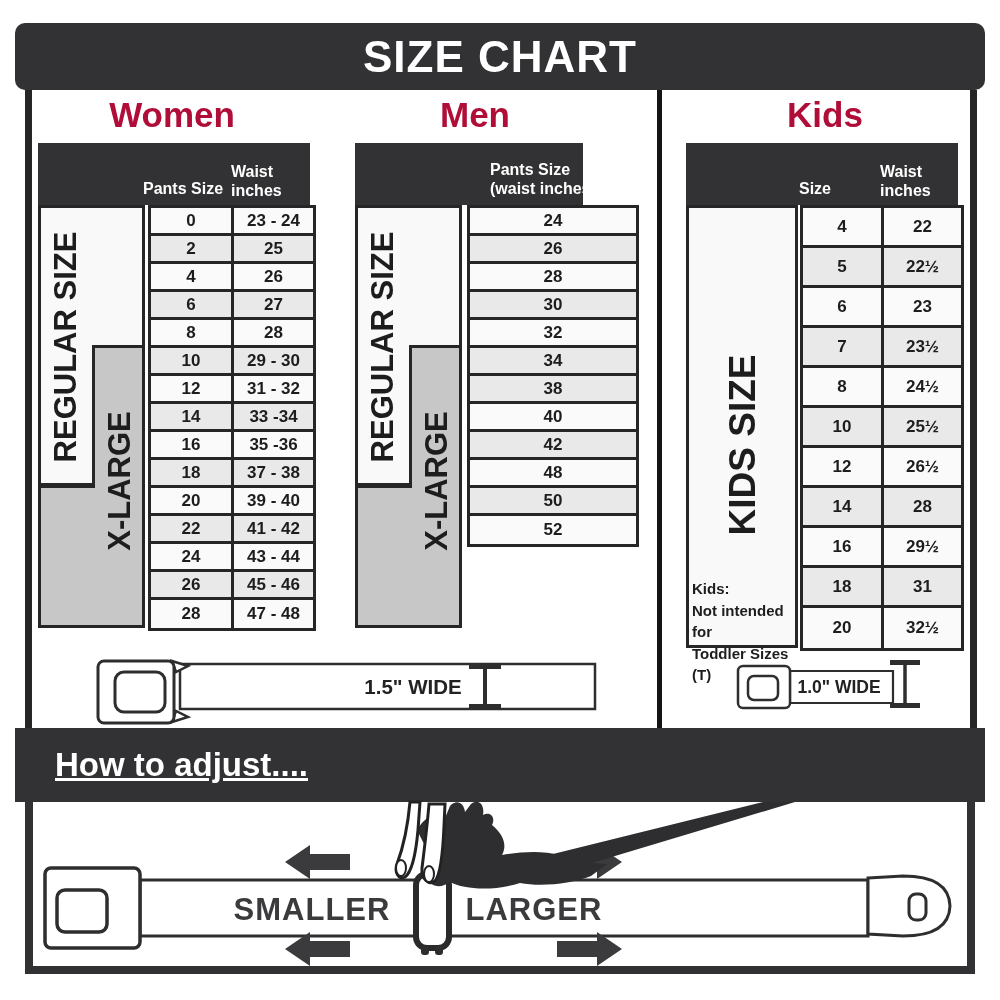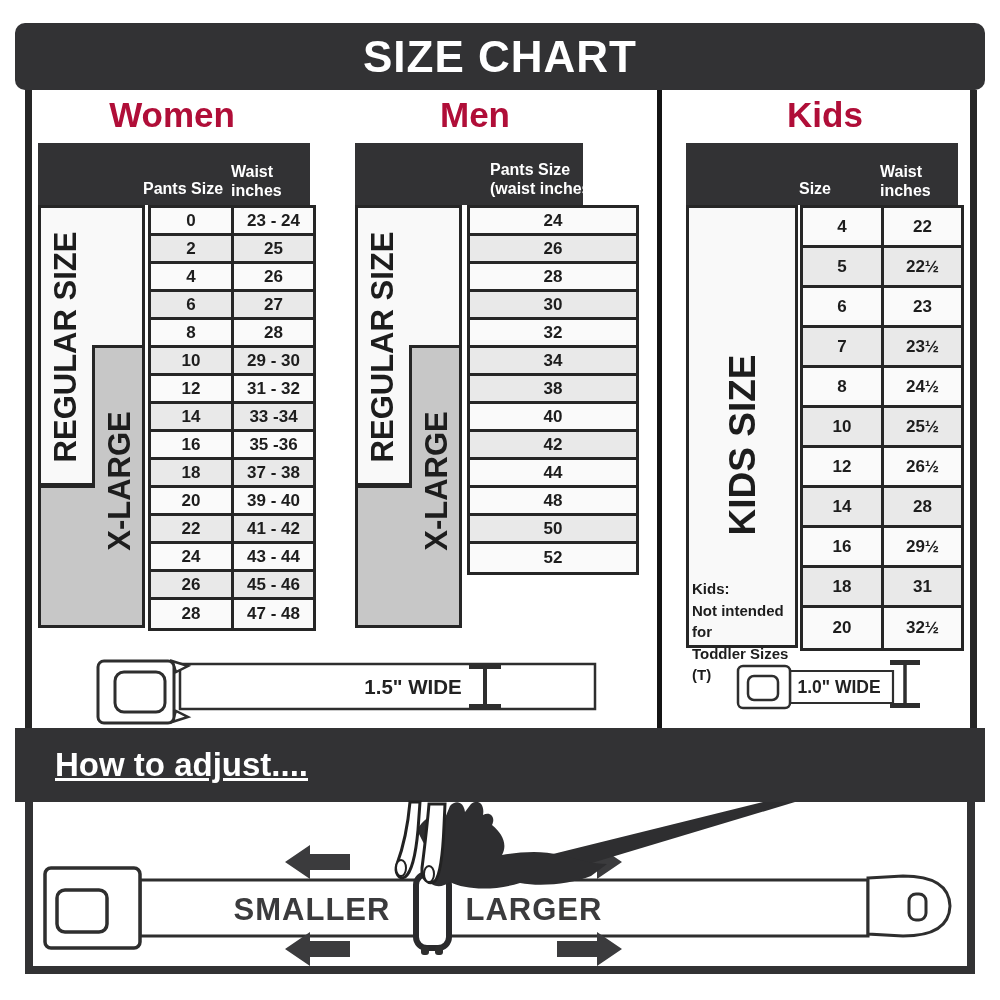--- a/index.html
+++ b/index.html
@@ -114,21 +114,20 @@
   <div class="col" style="left:467px;top:205px;width:166px">
       <div class="cell">24</div>
       <div class="cell alt">26</div>
       <div class="cell">28</div>
       <div class="cell alt">30</div>
       <div class="cell">32</div>
       <div class="cell alt">34</div>
       <div class="cell alt">38</div>
       <div class="cell">40</div>
       <div class="cell alt">42</div>
-      <div class="cell">44</div>
       <div class="cell">48</div>
       <div class="cell alt">50</div>
       <div class="cell">52</div>
     </div>
 
   <div class="thead" style="left:686px;width:272px">
     <div class="hl" style="left:113px;width:80px;bottom:7px">Size</div>
     <div class="hl" style="left:194px;width:78px;bottom:5px">Waist inches</div>
   </div>
 

